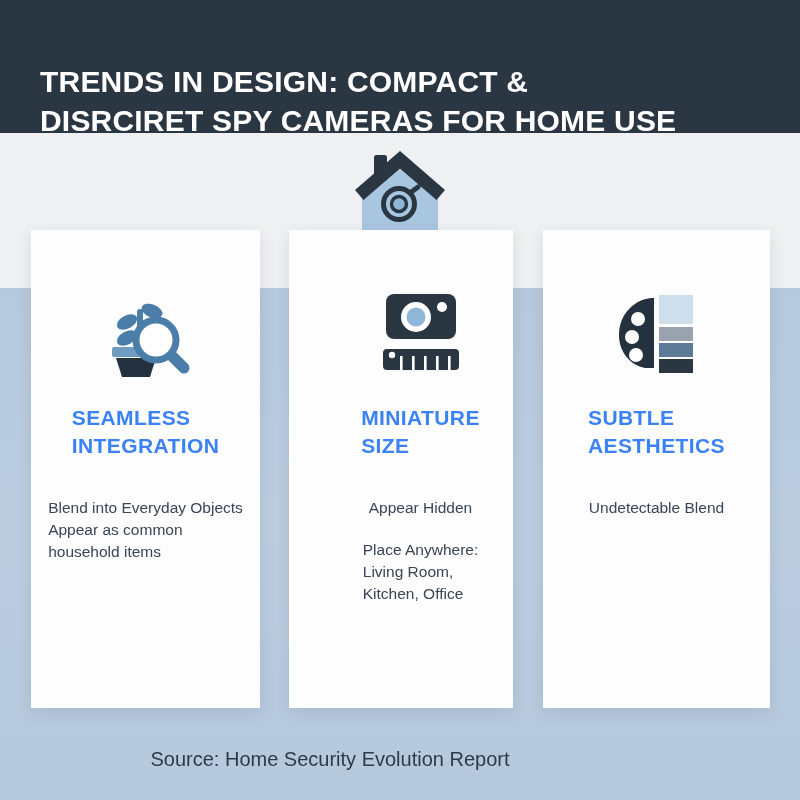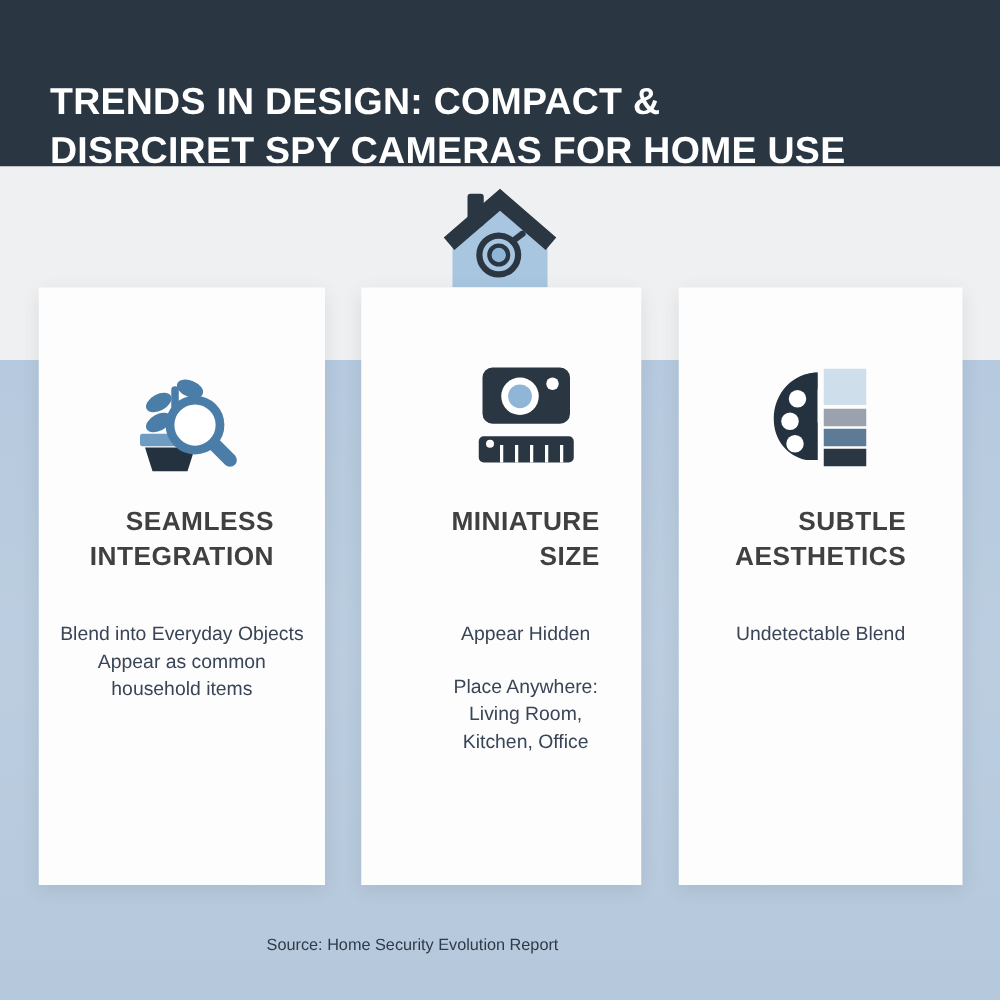--- a/index.html
+++ b/index.html
@@ -86,58 +86,57 @@
   .card-icon {
     width: 100px;
     height: 92px;
     margin-top: 56px;
     display: flex;
     align-items: center;
     justify-content: center;
   }
   .card-title {
     margin-top: 26px;
-    color: #404040;
+    color: #3b82f6;
     font-size: 21px;
     font-weight: bold;
     line-height: 1.32;
-    text-align: right;
+    text-align: left;
     text-transform: uppercase;
     letter-spacing: 0.4px;
     white-space: pre-line;
     padding: 0 10px;
   }
   .card-body {
     margin-top: 38px;
     width: 100%;
     padding: 0 8px;
     box-sizing: border-box;
     display: flex;
     flex-direction: column;
     align-items: center;
   }
   .card-line {
     color: #394556;
     font-size: 15.5px;
     line-height: 1.42;
-    text-align: center;
     white-space: pre-line;
     margin-bottom: 20px;
   }
   .card-line:last-child { margin-bottom: 0; }
 
   
   .source {
     position: absolute;
     left: 0;
     top: 748px;
     width: 660px;
     text-align: center;
     color: #2f3a48;
-    font-size: 13px;
+    font-size: 20px;
   }
 </style>
 </head>
 <body>
 
 <div id="infographic">
 
   <div class="bg-top-gray"></div>
   <div class="bg-bottom-blue"></div>
 

